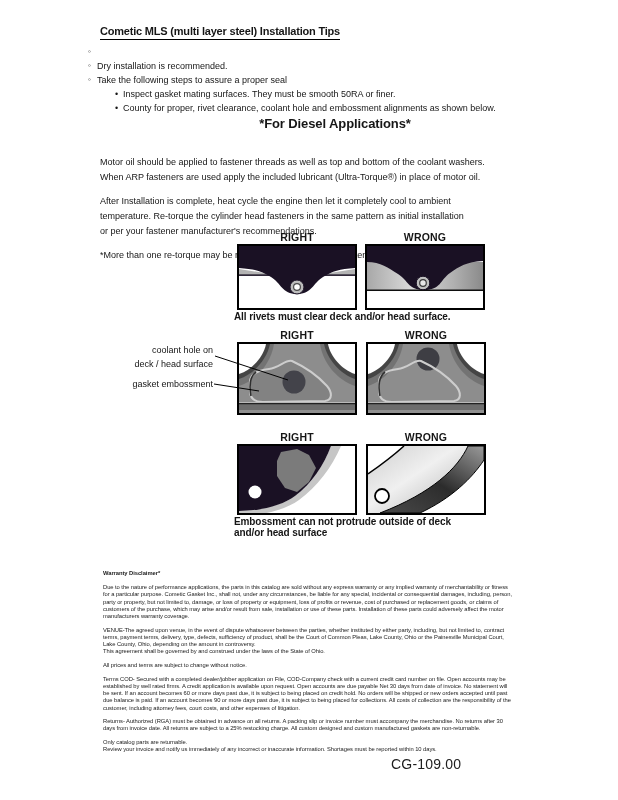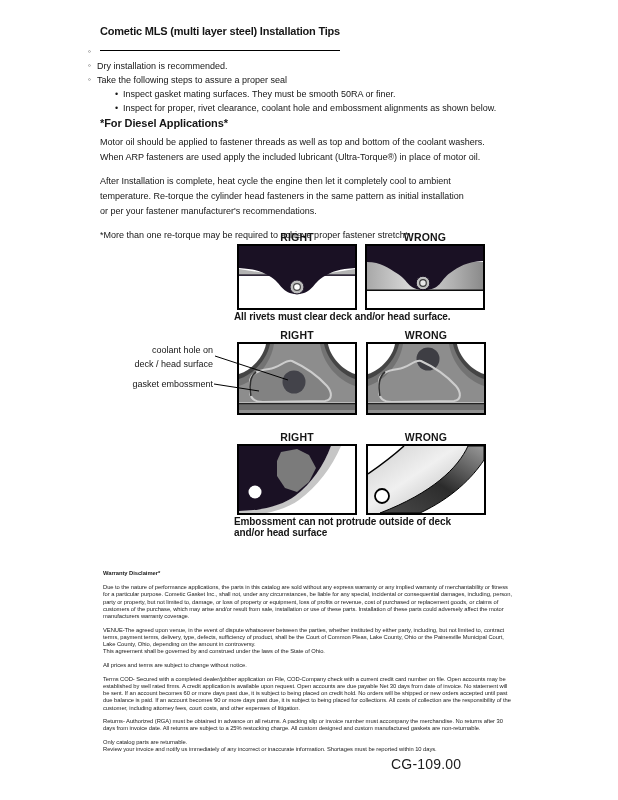--- a/index.html
+++ b/index.html
@@ -2,30 +2,30 @@
 <html><head>
 <meta charset="utf-8">
 <style>
   html,body{margin:0;padding:0;background:#ffffff;}
   .page{
     position:relative;width:618px;height:800px;background:#ffffff;
     font-family:"Liberation Sans",sans-serif;color:#161616;overflow:hidden;
   }
   .title{
     position:absolute;left:100px;top:25px;font-size:11px;font-weight:bold;
-    letter-spacing:-0.2px;border-bottom:1.6px solid #000;padding-bottom:13px;
+    letter-spacing:-0.2px;border-bottom:1.6px solid #000;padding-bottom:2px;
     display:inline-block;white-space:nowrap;
   }
   .bullets{position:absolute;left:88px;top:45px;font-size:9px;line-height:14px;}
   .b-row{display:flex;white-space:nowrap;}
   .b-mark{width:9px;font-size:8px;}
   .b-sub{margin-left:27px;}
   .b-sub .b-mark{width:8px;font-size:9px;}
   .diesel{position:absolute;left:100px;top:116px;width:470px;font-size:9px;line-height:15px;}
-  .diesel-h{font-size:11px;font-weight:bold;margin:0 0 4px 0;letter-spacing:-0.1px;}
+  .diesel-h{font-size:13px;font-weight:bold;margin:0 0 24px 0;letter-spacing:-0.1px;text-align:center;}
   .diesel p{margin:0 0 9px 0;white-space:pre-line;}
   .fig-layer{position:absolute;left:0;top:0;width:618px;height:800px;}
   .rw-label{position:absolute;width:120px;text-align:center;font-size:10.5px;font-weight:bold;letter-spacing:0.2px;}
   .fig-box{position:absolute;width:120px;border:2px solid #000;box-sizing:border-box;background:#fff;}
   .fig-box svg{display:block;width:100%;height:100%;}
   .h66{height:66px}.h73{height:73px}.h71{height:71px}
   .caption{position:absolute;left:234px;font-size:10px;font-weight:bold;letter-spacing:-0.1px;line-height:10.5px;white-space:pre-line;}
   .ann{position:absolute;left:100px;width:113px;text-align:right;font-size:9px;line-height:14px;white-space:pre-line;}
   .leader{position:absolute;left:0;top:0;pointer-events:none;}
   .legal{position:absolute;left:103px;top:570px;width:412px;font-size:5.8px;line-height:7.2px;letter-spacing:-0.05px;color:#222;}
@@ -51,21 +51,21 @@
     <div class="b-row">
       <span class="b-mark">◦</span>
       <span>Take the following steps to assure a proper seal</span>
     </div>
     <div class="b-row b-sub">
       <span class="b-mark">•</span>
       <span>Inspect gasket mating surfaces.  They must be smooth 50RA or finer.</span>
     </div>
     <div class="b-row b-sub">
       <span class="b-mark">•</span>
-      <span>Inspect for proper, rivet clearance, coolant hole and embossment alignments as shown below.</span>
+      <span>County for proper, rivet clearance, coolant hole and embossment alignments as shown below.</span>
     </div>
   </div>
 
   <div class="diesel">
     <div class="diesel-h">*For Diesel Applications*</div>
     <p>Motor oil should be applied to fastener threads as well as top and bottom of the coolant washers.
 When ARP fasteners are used apply the included lubricant (Ultra-Torque®) in place of motor oil.</p>
     <p>After Installation is complete, heat cycle the engine then let it completely cool to ambient
 temperature. Re-torque the cylinder head fasteners in the same pattern as initial installation
 or per your fastener manufacturer's recommendations.</p>

